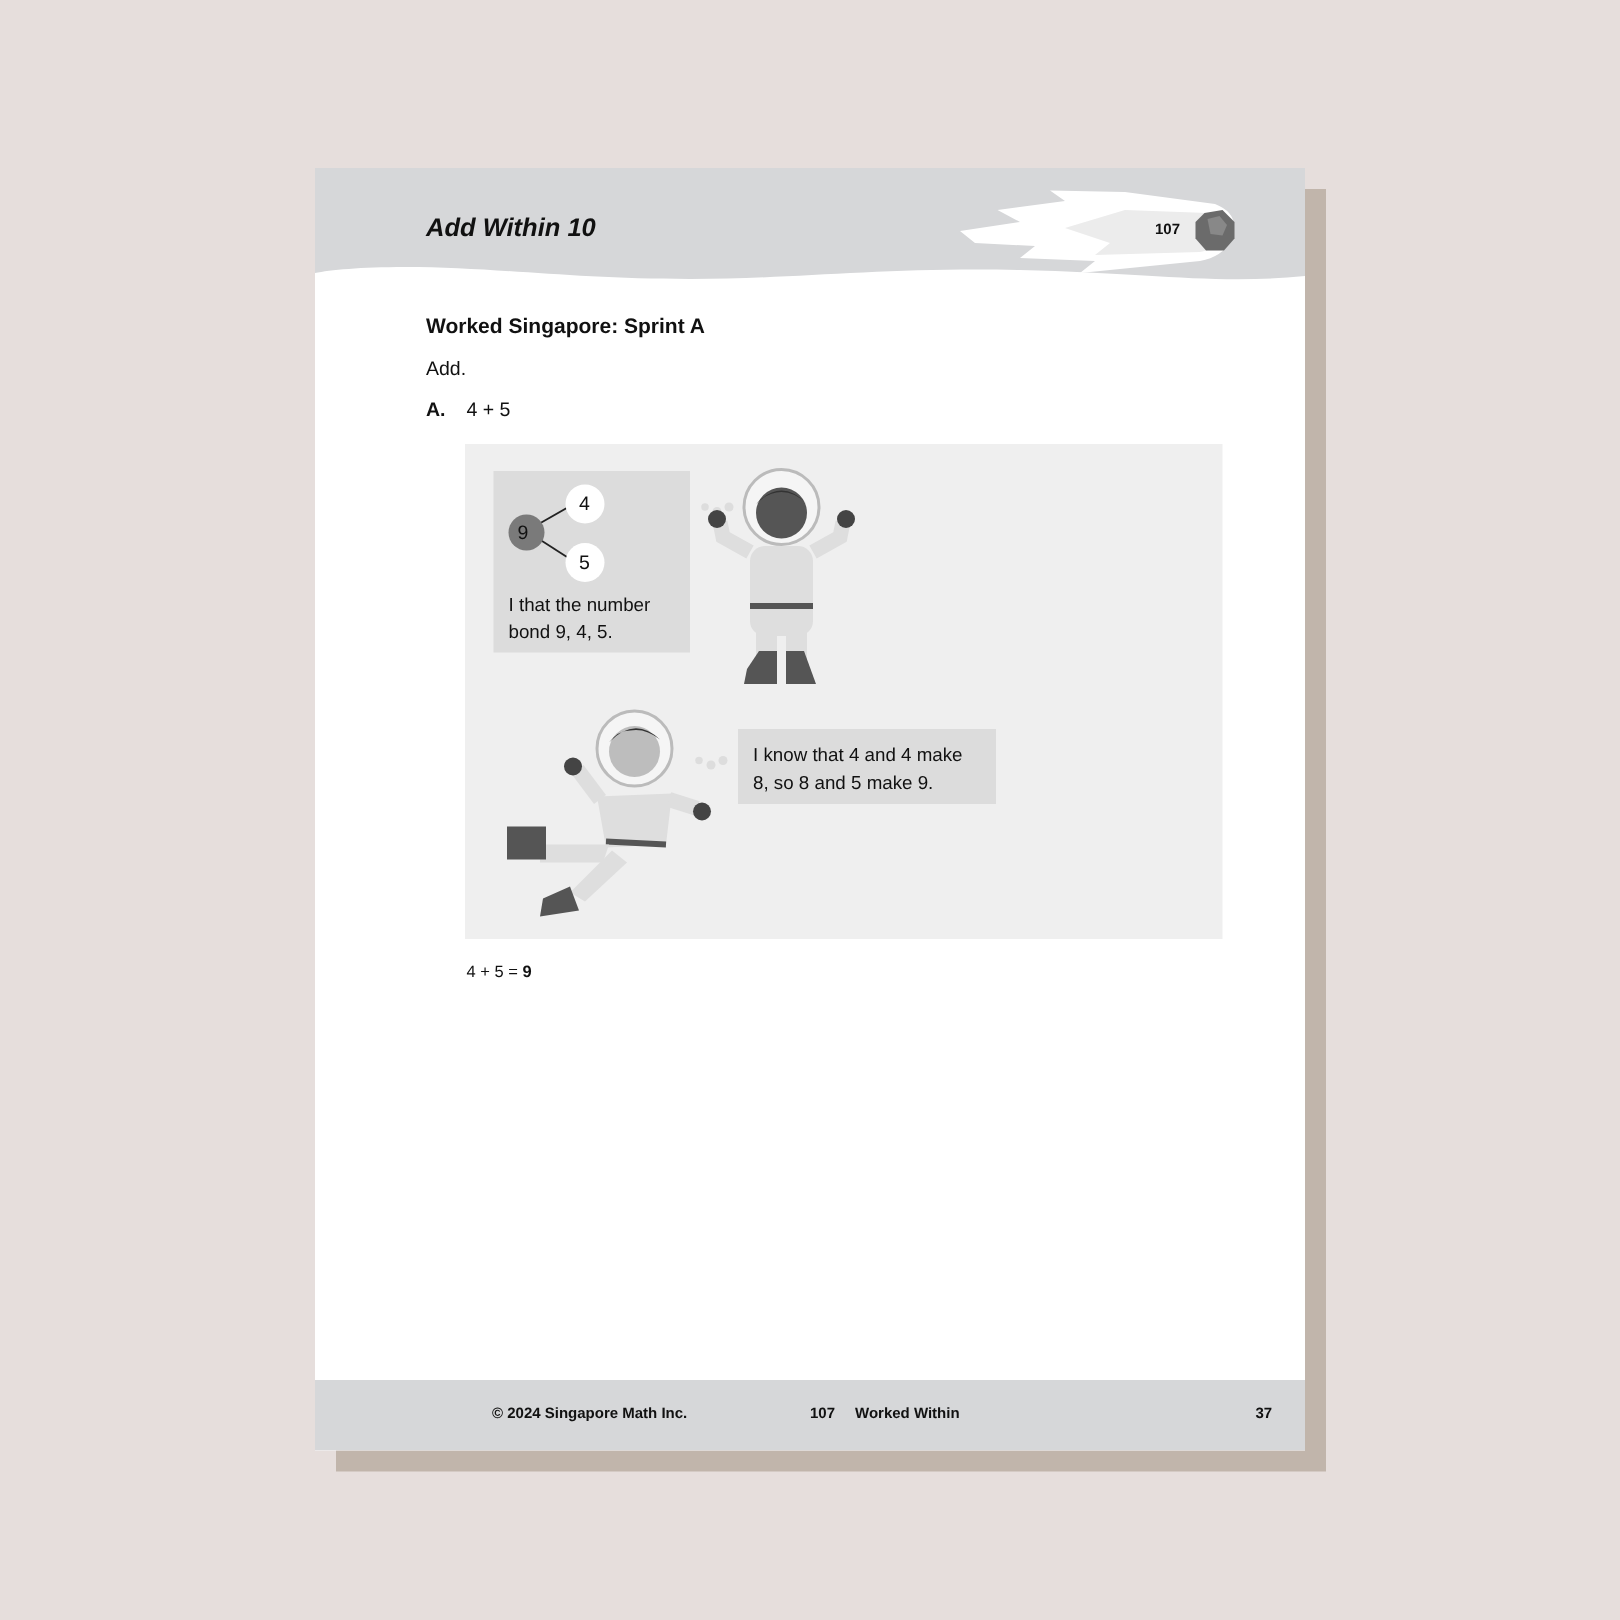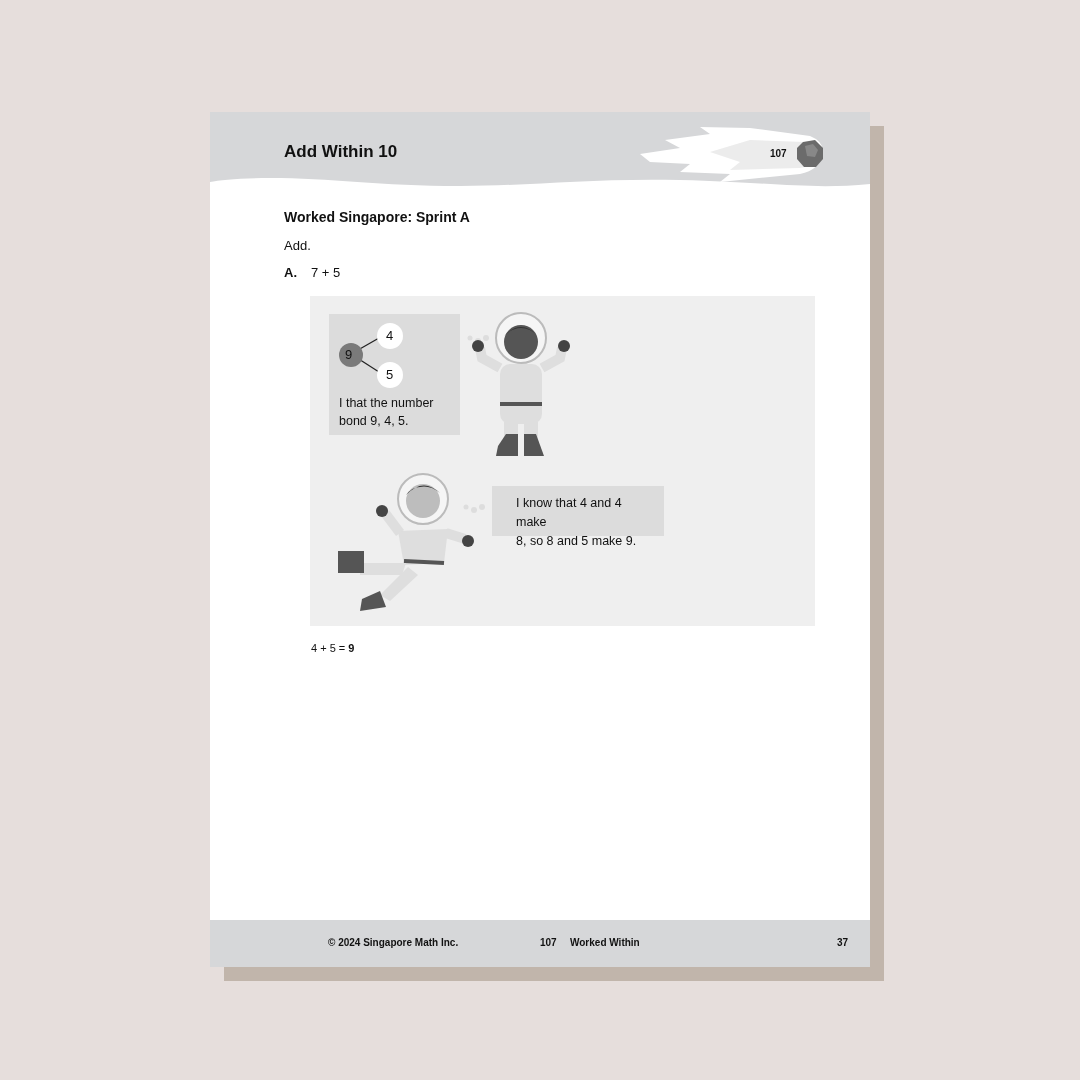--- a/index.html
+++ b/index.html
@@ -4,34 +4,34 @@
   <style>
     * { box-sizing: border-box; margin: 0; padding: 0; }
     html, body { width: 1080px; height: 1080px; background: #e6dedc; overflow: hidden; }
     body { position: relative; font-family: "Liberation Sans", sans-serif; color: #111; }
 
     .shadow { position: absolute; left: 224px; top: 126px; width: 660px; height: 855px; background: #c1b5ab; }
     .page { position: absolute; left: 210px; top: 112px; width: 660px; height: 855px; background: #fff; overflow: hidden; }
 
     .header { position: absolute; left: 0; top: 0; width: 660px; height: 90px; }
     .header svg.bg { position: absolute; left: 0; top: 0; }
-    .title { position: absolute; left: 74px; top: 30px; font-size: 17px; font-weight: bold; }
+    .title { position: absolute; left: 74px; top: 30px; font-size: 17px; font-weight: bold; font-style: italic; }
     .lesson-num { position: absolute; left: 560px; top: 36px; font-size: 10px; font-weight: bold; }
 
     .section-title { position: absolute; left: 74px; top: 97px; font-size: 14px; font-weight: bold; }
     .instruction { position: absolute; left: 74px; top: 126px; font-size: 13px; }
     .problem-label { position: absolute; left: 74px; top: 153px; font-size: 13px; font-weight: bold; }
     .problem-expr { position: absolute; left: 101px; top: 153px; font-size: 13px; }
 
     .panel { position: absolute; left: 100px; top: 184px; width: 505px; height: 330px; background: #efefef; }
     .bond-box { position: absolute; left: 19px; top: 18px; width: 131px; height: 121px; background: #dcdcdc; }
     .bond-svg { position: absolute; left: 0; top: 0; }
     .bond-text { position: absolute; left: 10px; top: 80px; font-size: 12.5px; line-height: 18px; width: 120px; }
     .astro1 { position: absolute; left: 150px; top: 10px; }
-    .speech-box { position: absolute; left: 182px; top: 190px; width: 172px; height: 50px; background: #dcdcdc; padding: 8px 24px; font-size: 12.5px; line-height: 19px; }
+    .speech-box { position: absolute; left: 182px; top: 190px; width: 172px; height: 50px; background: #dcdcdc; padding: 8px 10px; font-size: 12.5px; line-height: 19px; }
     .astro2 { position: absolute; left: 10px; top: 175px; }
 
     .answer { position: absolute; left: 101px; top: 530px; font-size: 11px; }
     .answer b { font-weight: bold; }
 
     .footer { position: absolute; left: 0; top: 808px; width: 660px; height: 47px; background: #d6d7d9; font-size: 10px; font-weight: bold; }
     .copyright { position: absolute; left: 74px; top: 17px; margin-left: 44px; }
     .footer-lesson { position: absolute; left: 330px; top: 17px; }
     .footer-label { position: absolute; left: 360px; top: 17px; }
     .page-num { position: absolute; left: 627px; top: 17px; }
@@ -53,21 +53,21 @@
       <polygon points="8,3 20,1 28,9 28,20 21,28 9,28 2,20 2,9" fill="#6b6b6b"></polygon>
       <polygon points="10,7 18,5 23,11 20,18 12,17" fill="#888"></polygon>
     </svg>
     <div class="title">Add Within 10</div>
     <div class="lesson-num">107</div>
   </div>
 
   <div class="section-title">Worked Singapore: Sprint A</div>
   <div class="instruction">Add.</div>
   <div class="problem-label">A.</div>
-  <div class="problem-expr">7 + 5</div>
+  <div class="problem-expr">4 + 5</div>
 
   <div class="panel">
     <div class="bond-box">
       <svg class="bond-svg" width="131" height="80">
         <line x1="22" y1="40" x2="50" y2="24" stroke="#222" stroke-width="1.2"></line>
         <line x1="22" y1="40" x2="50" y2="58" stroke="#222" stroke-width="1.2"></line>
         <circle cx="22" cy="41" r="12" fill="#7a7a7a"></circle>
         <circle cx="61" cy="22" r="13" fill="#fff"></circle>
         <circle cx="61" cy="61" r="13" fill="#fff"></circle>
       </svg>

